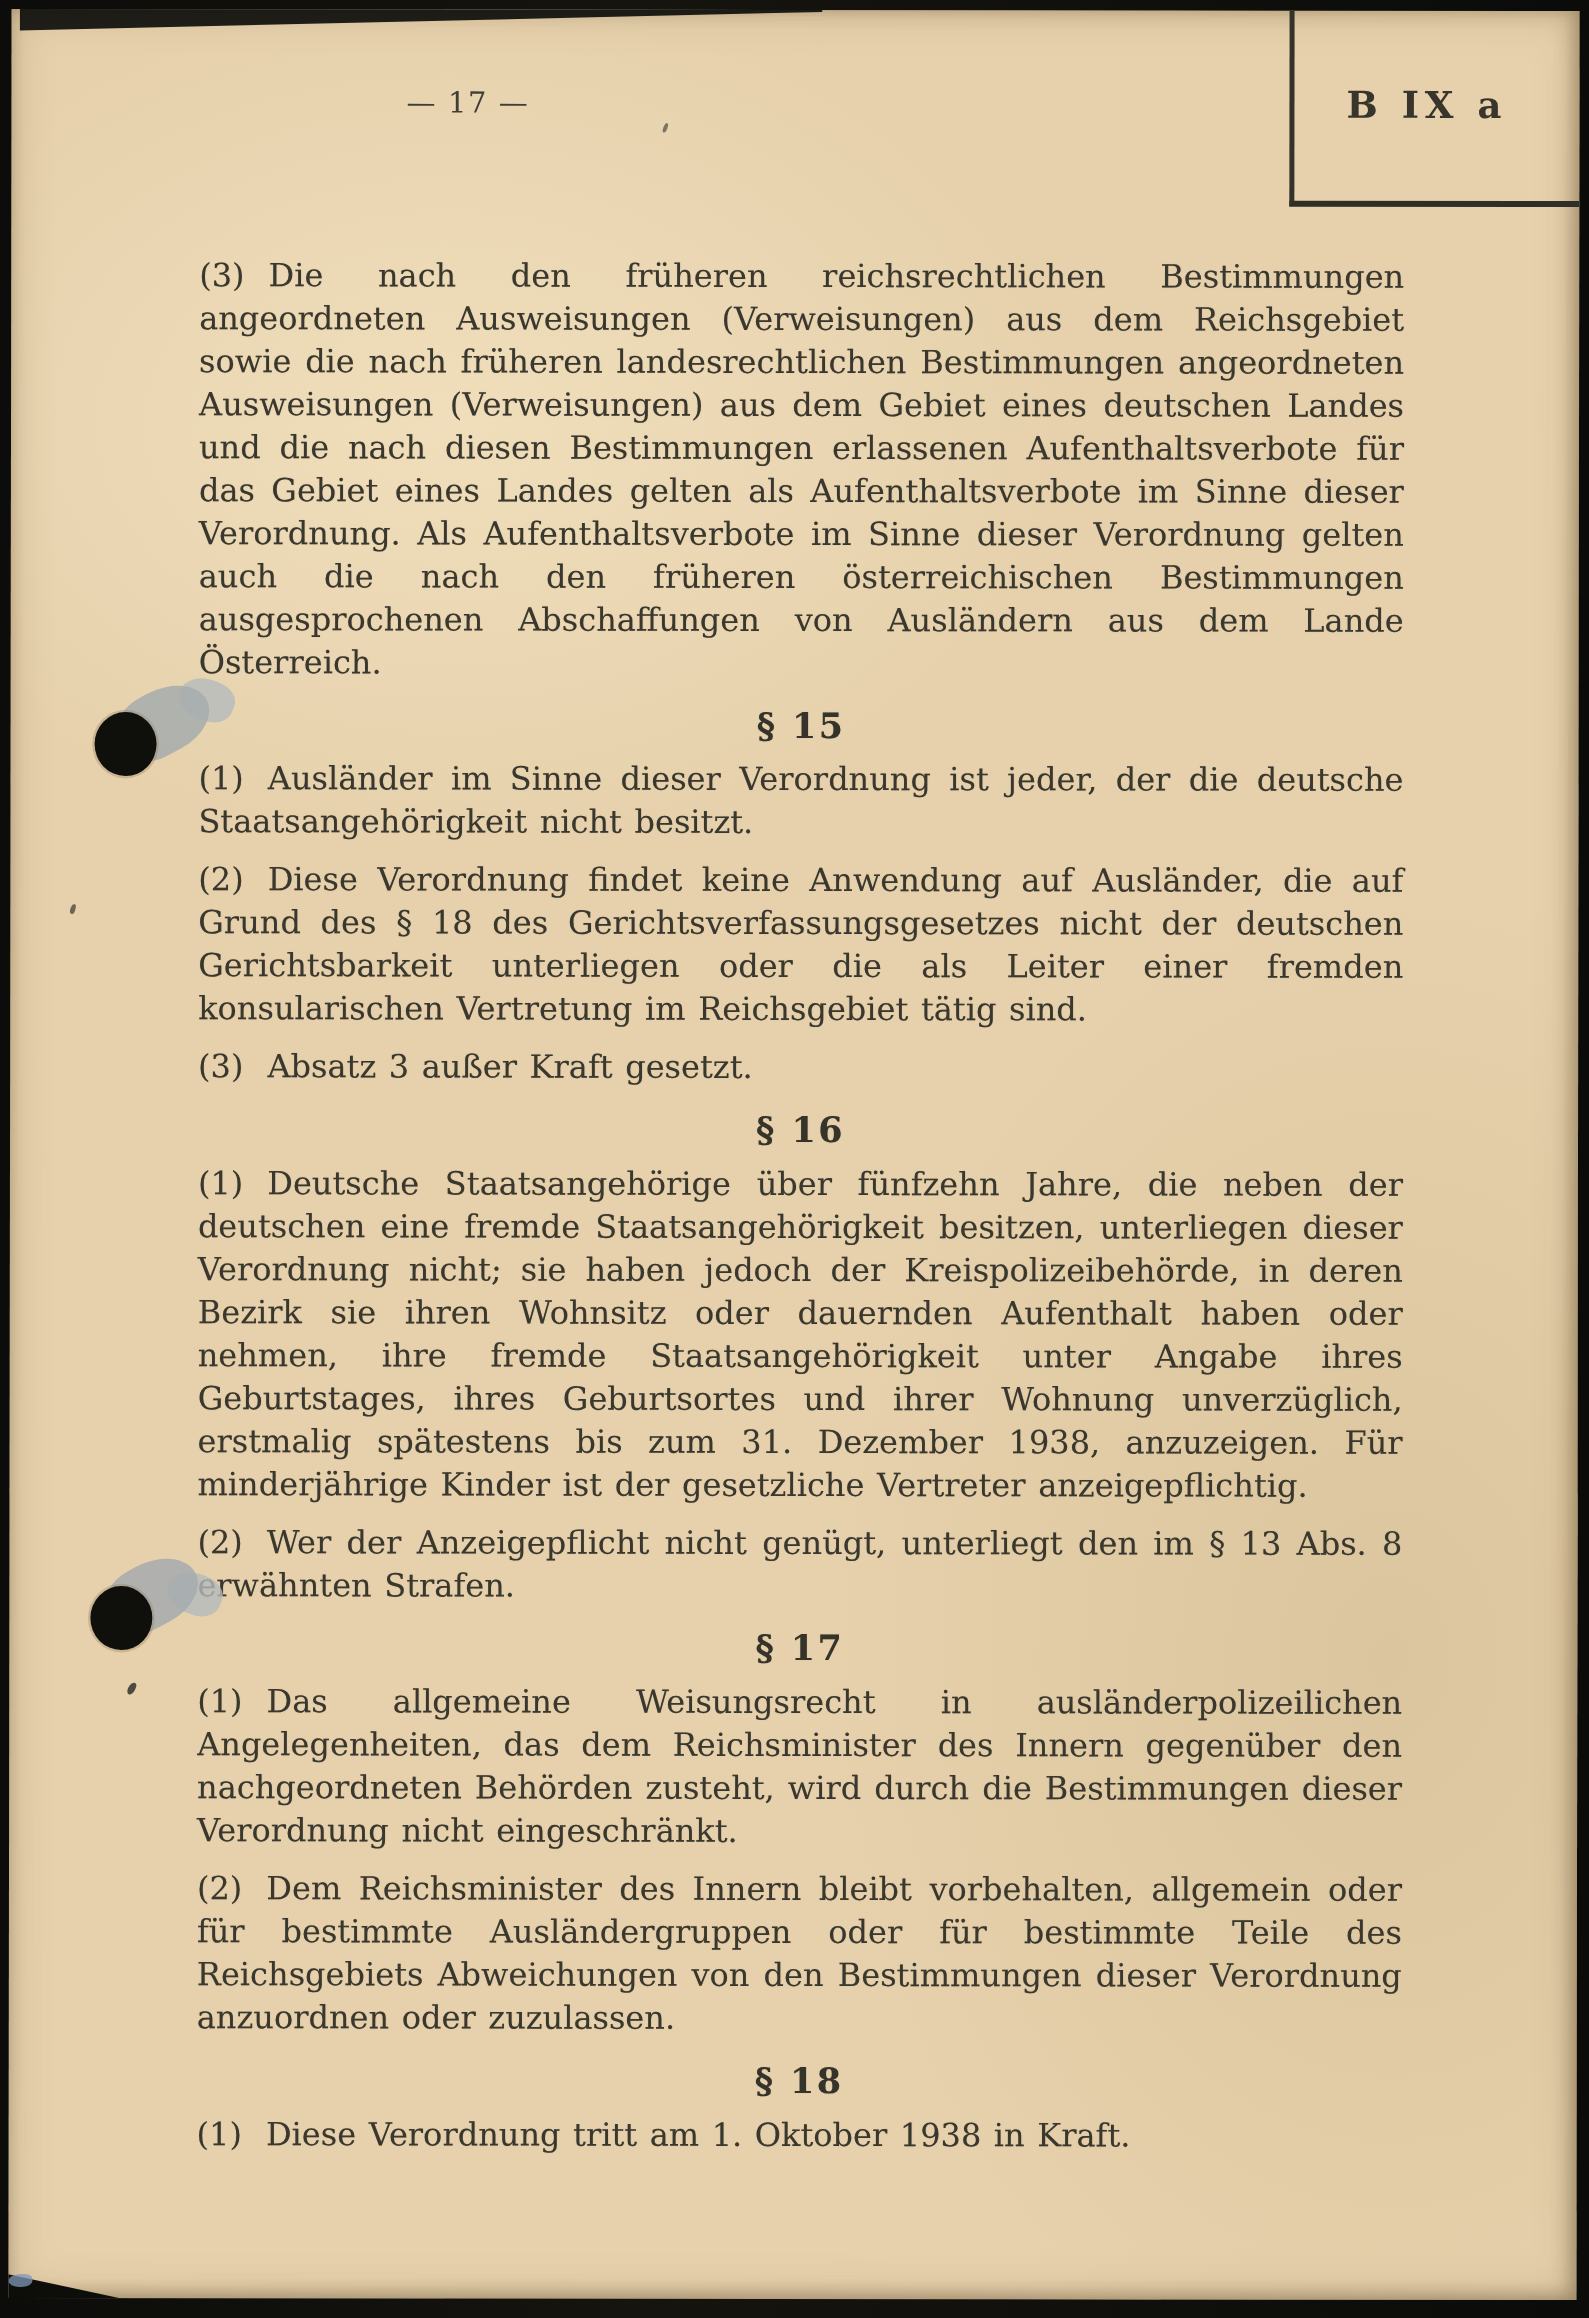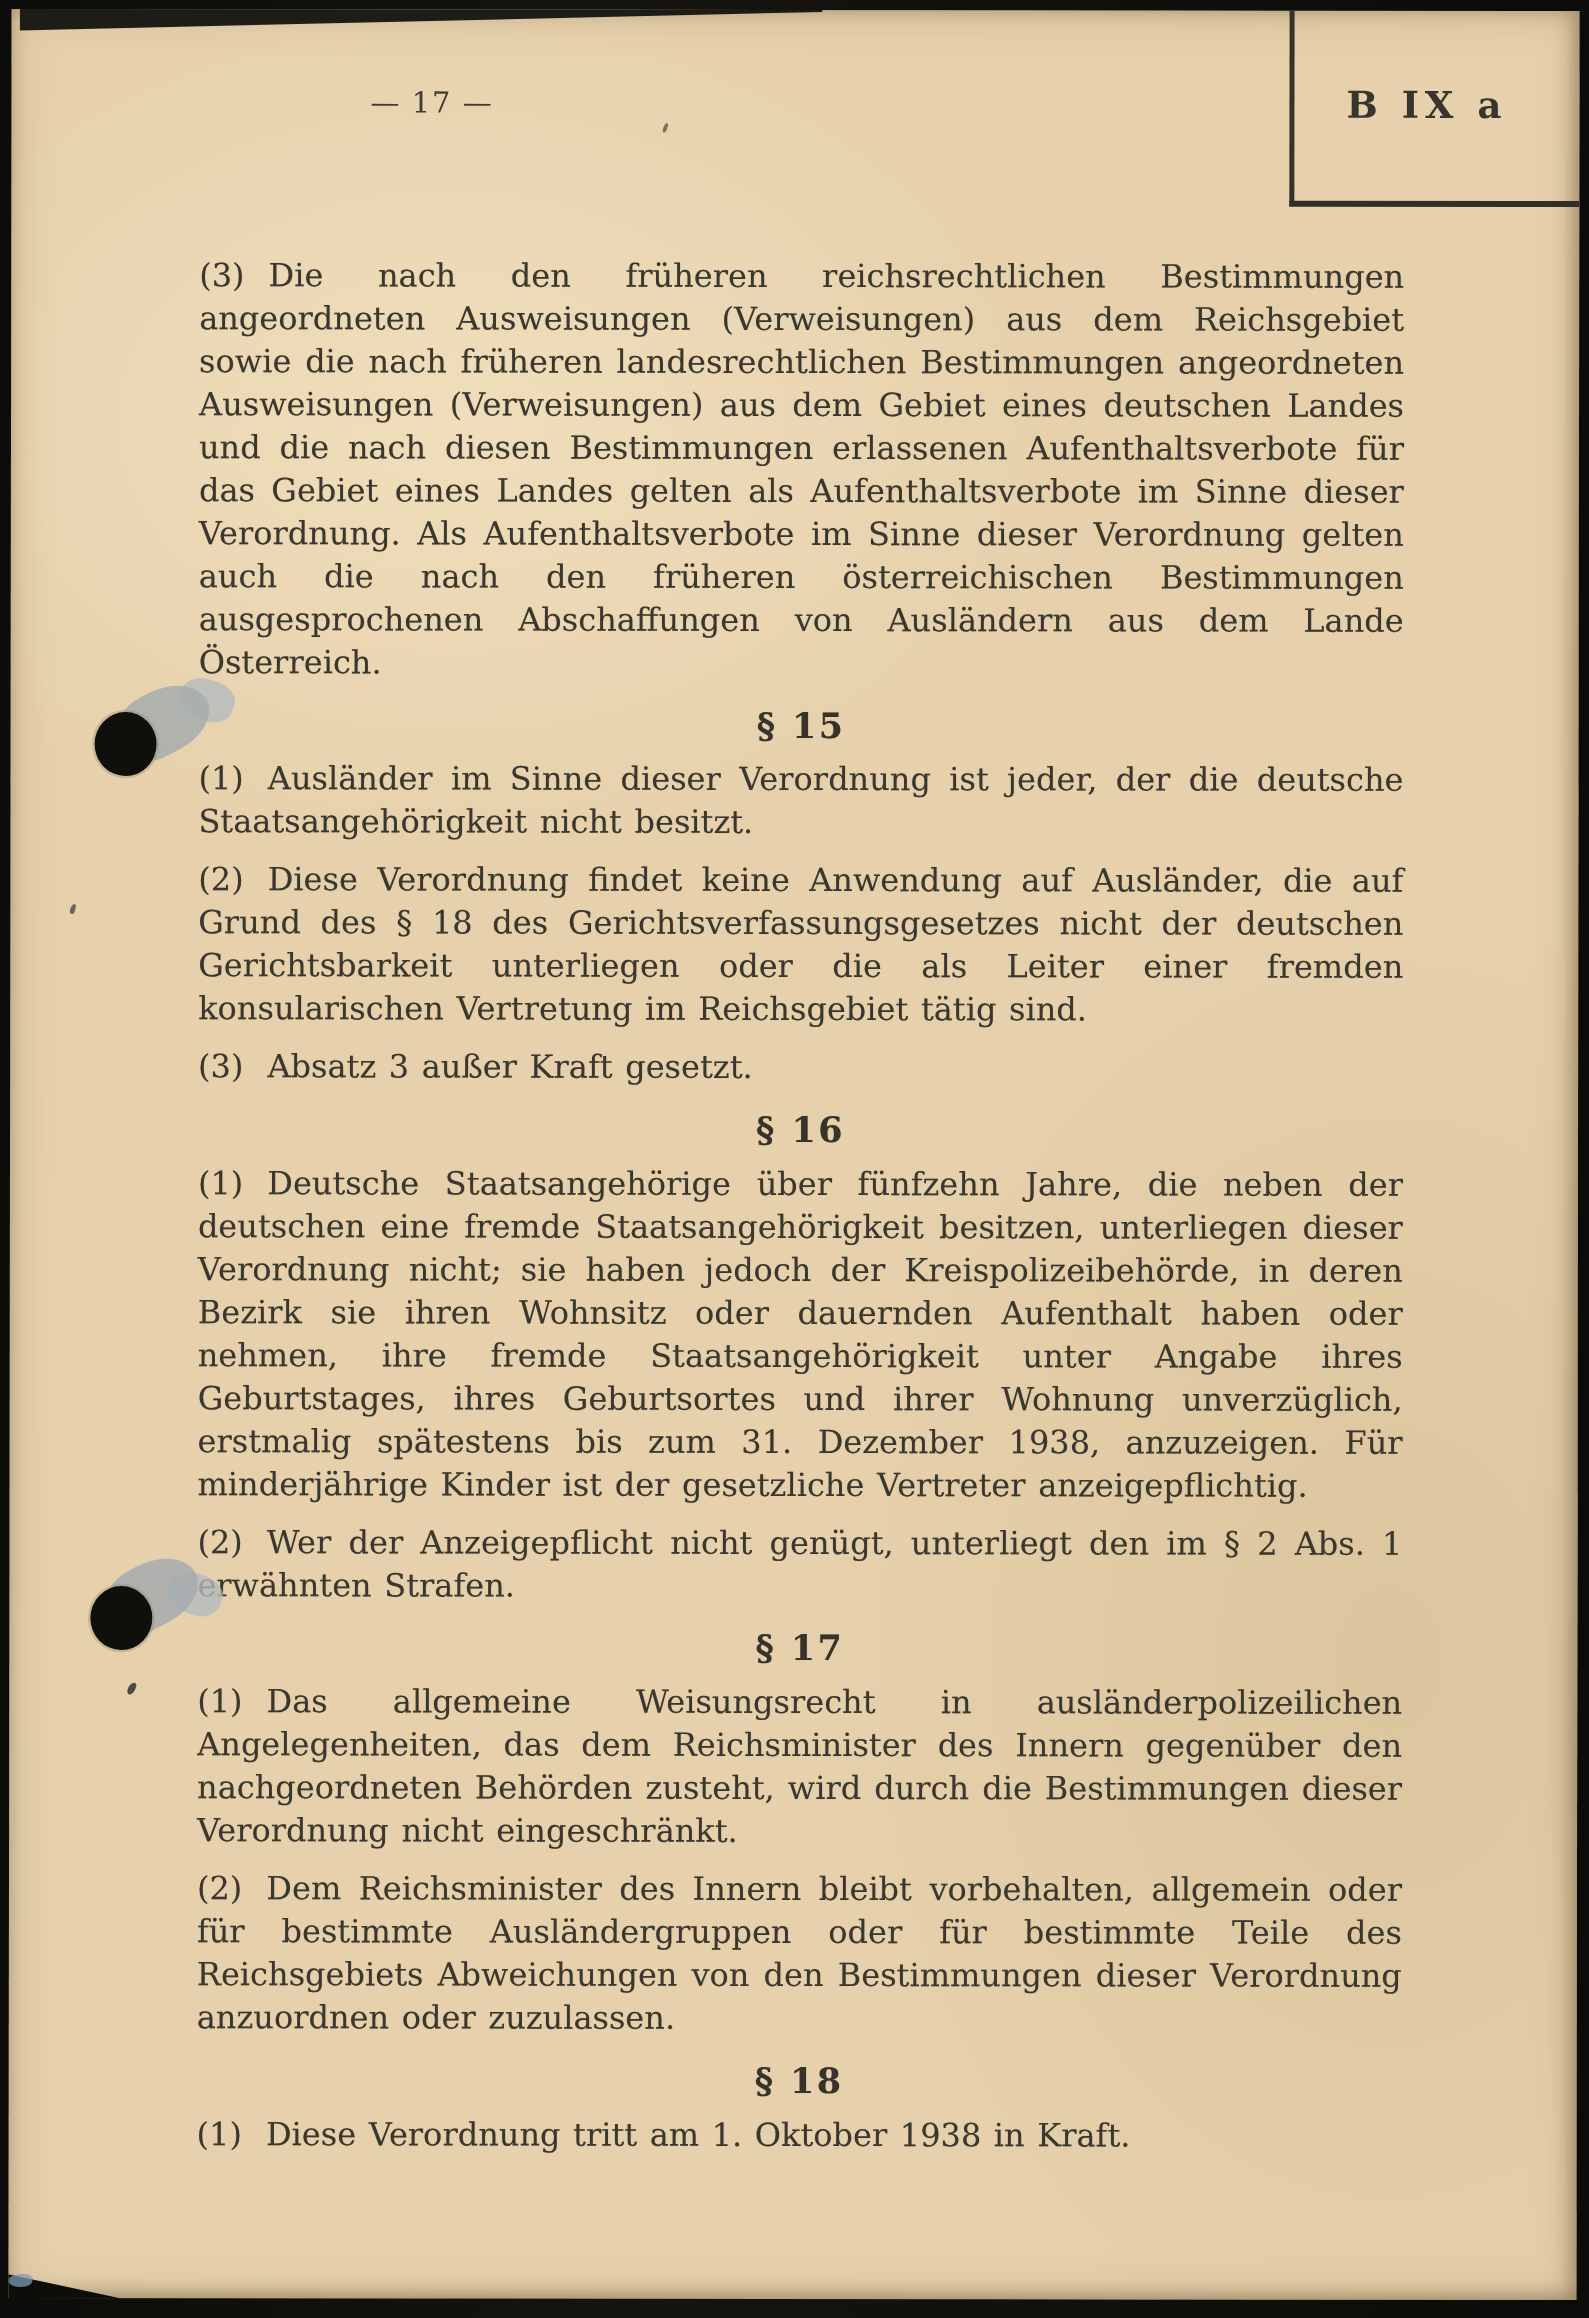--- a/index.html
+++ b/index.html
@@ -64,21 +64,21 @@
     position: absolute; left: 52px; top: 78px;
     font-size: 37px; font-weight: 700;
     letter-spacing: 5.6px;
     color: #37352c;
     white-space: nowrap;
   }
   .page-number {
     position: absolute;
     left: 359px; top: 76px;
     width: 159px;
-    text-align: left;
+    text-align: right;
     font-size: 29px;
     color: #403e35;
     letter-spacing: 1.6px;
     white-space: nowrap;
   }
   .content {
     position: absolute;
     left: 188px; top: 245px;
     width: 1205px;
     color: #3a382e;
@@ -179,21 +179,21 @@
         <span class="marker">(3)</span><span>Absatz 3 außer Kraft gesetzt.</span>
       </p>
 
       <h2 class="para-heading">§ 16</h2>
 
       <p class="para">
         <span class="marker">(1)</span><span>Deutsche Staatsangehörige über fünfzehn Jahre, die neben der deutschen eine fremde Staatsangehörigkeit besitzen, unterliegen dieser Verordnung nicht; sie haben jedoch der Kreispolizeibehörde, in deren Bezirk sie ihren Wohnsitz oder dauernden Aufenthalt haben oder nehmen, ihre fremde Staatsangehörigkeit unter Angabe ihres Geburtstages, ihres Geburtsortes und ihrer Wohnung unverzüglich, erstmalig spätestens bis zum 31. Dezember 1938, anzuzeigen. Für minderjährige Kinder ist der gesetzliche Vertreter anzeigepflichtig.</span>
       </p>
 
       <p class="para">
-        <span class="marker">(2)</span><span>Wer der Anzeigepflicht nicht genügt, unterliegt den im § 2 Abs. 1 erwähnten Strafen.</span>
+        <span class="marker">(2)</span><span>Wer der Anzeigepflicht nicht genügt, unterliegt den im § 13 Abs. 8 erwähnten Strafen.</span>
       </p>
 
       <h2 class="para-heading">§ 17</h2>
 
       <p class="para">
         <span class="marker">(1)</span><span>Das allgemeine Weisungsrecht in ausländerpolizeilichen Angelegenheiten, das dem Reichsminister des Innern gegenüber den nachgeordneten Behörden zusteht, wird durch die Bestimmungen dieser Verordnung nicht eingeschränkt.</span>
       </p>
 
       <p class="para">
         <span class="marker">(2)</span><span>Dem Reichsminister des Innern bleibt vorbehalten, allgemein oder für bestimmte Ausländergruppen oder für bestimmte Teile des Reichsgebiets Abweichungen von den Bestimmungen dieser Verordnung anzuordnen oder zuzulassen.</span>

